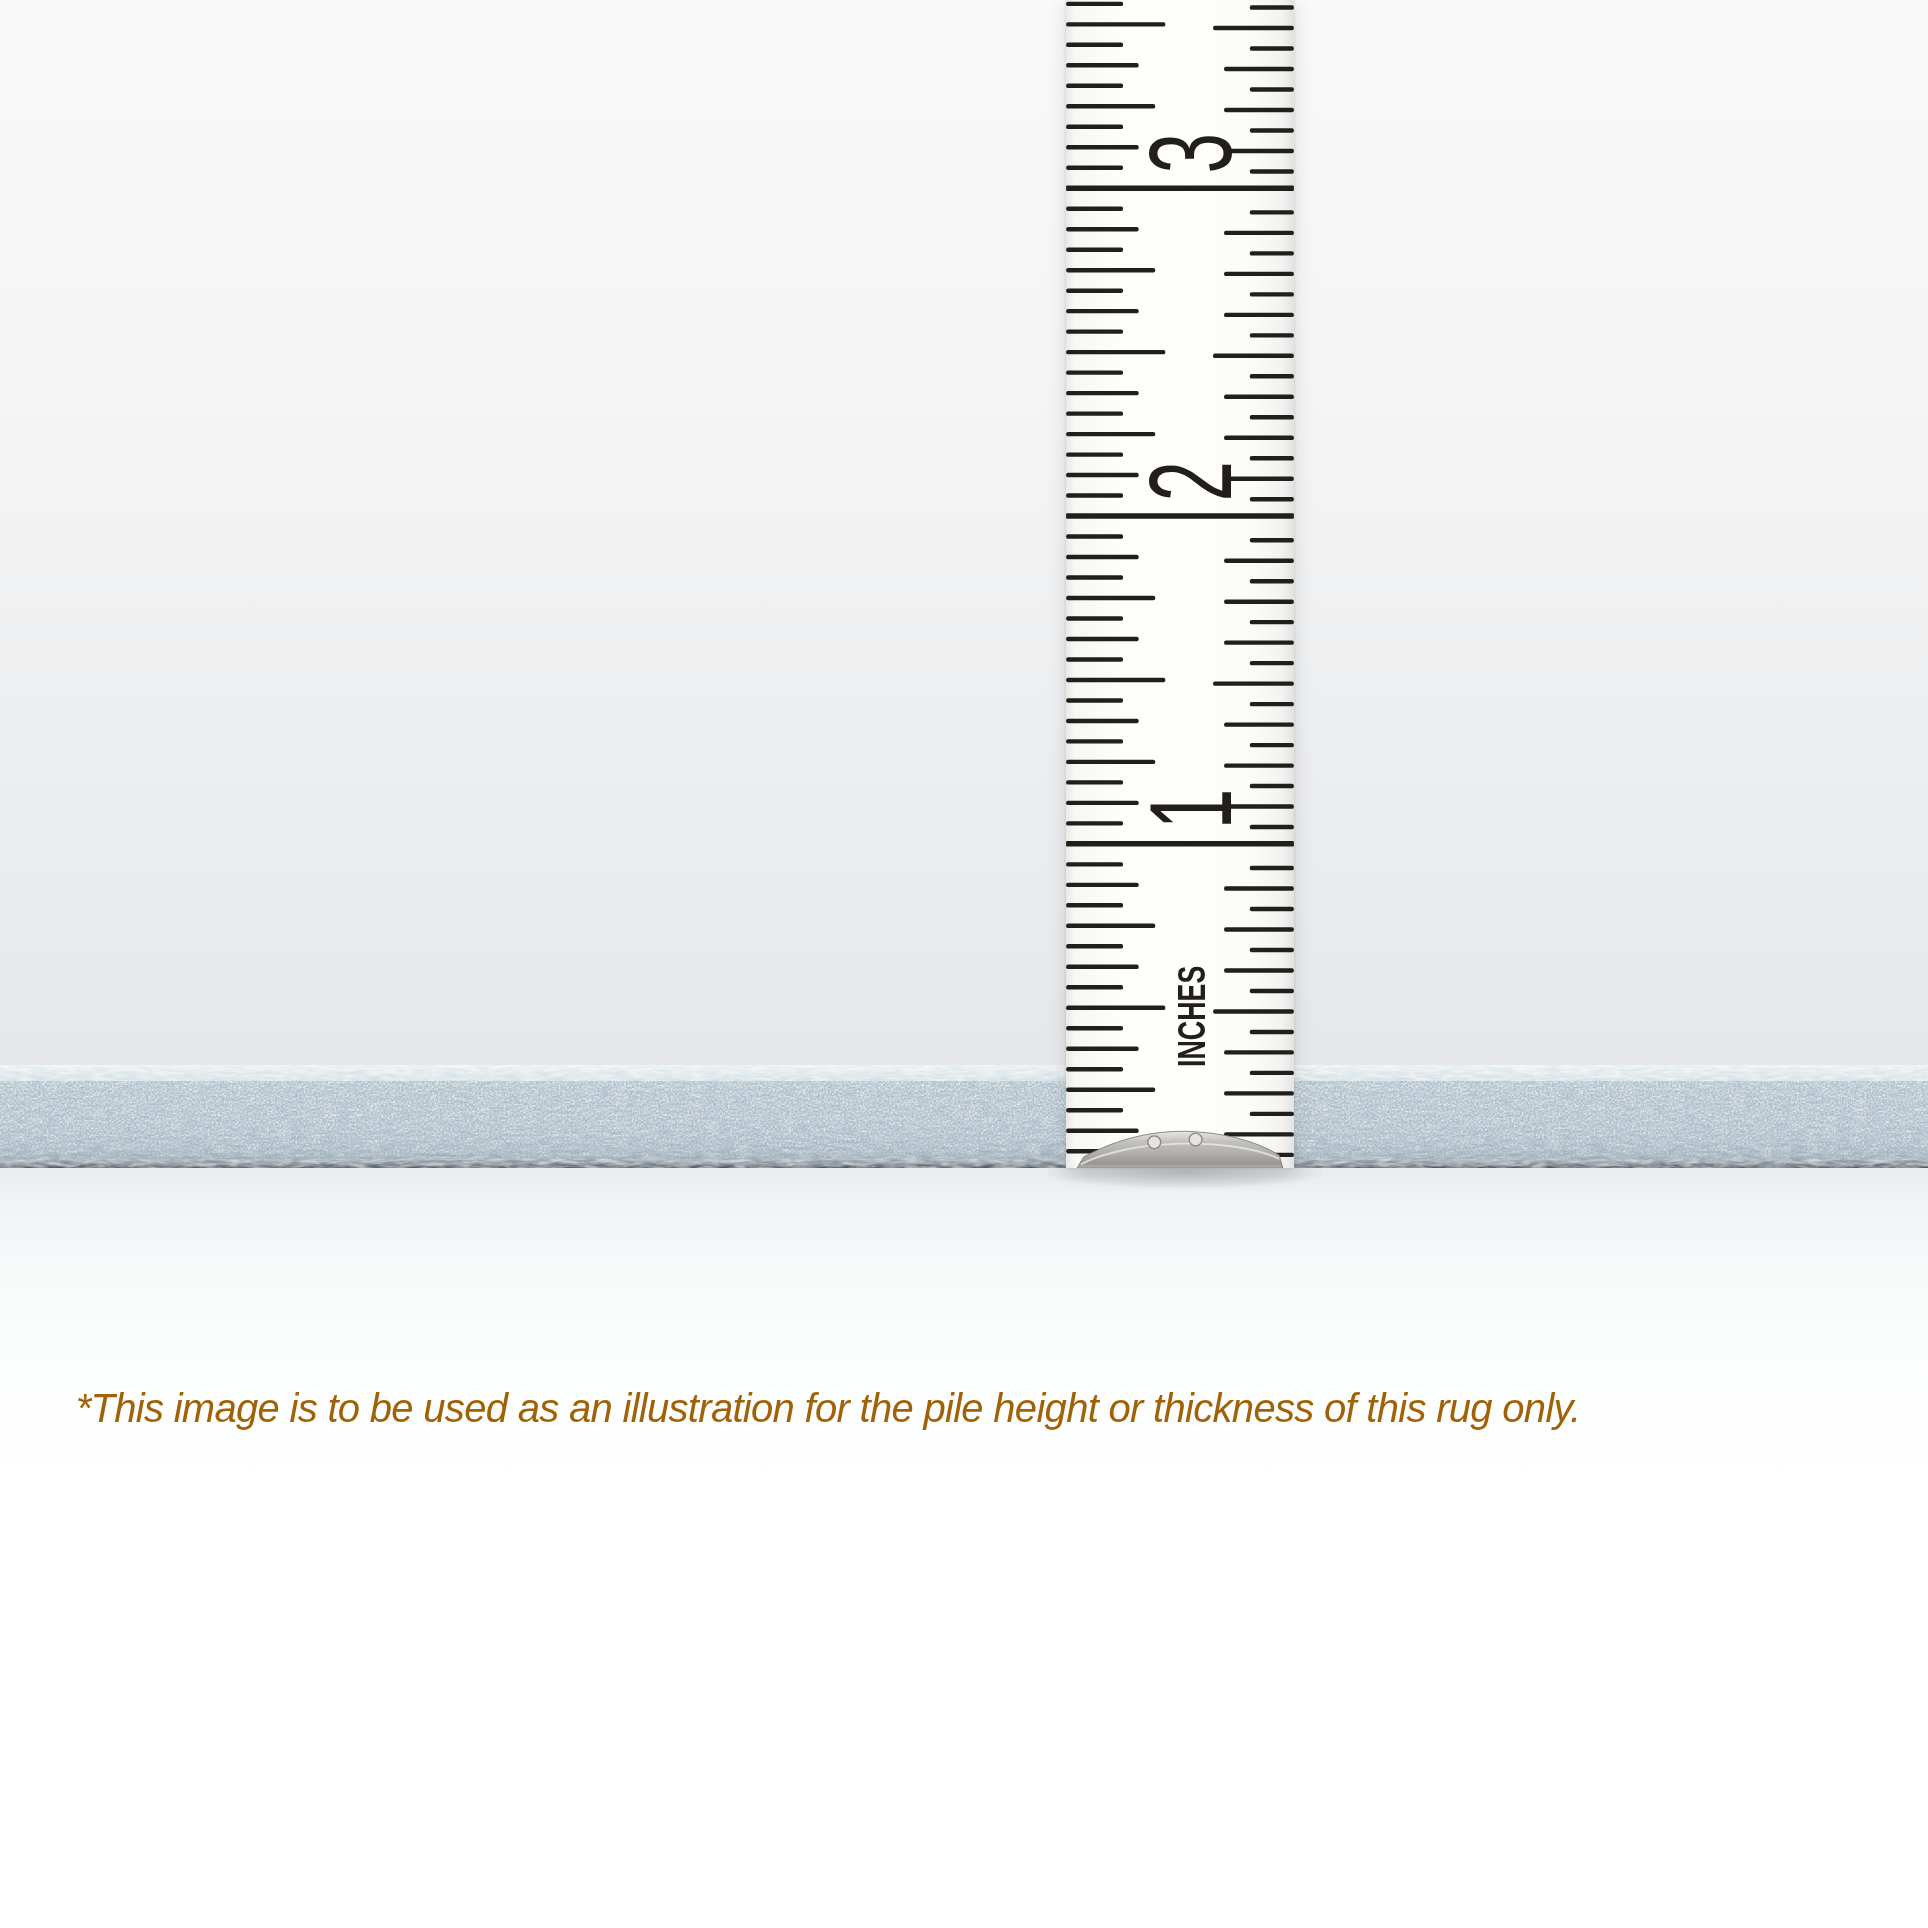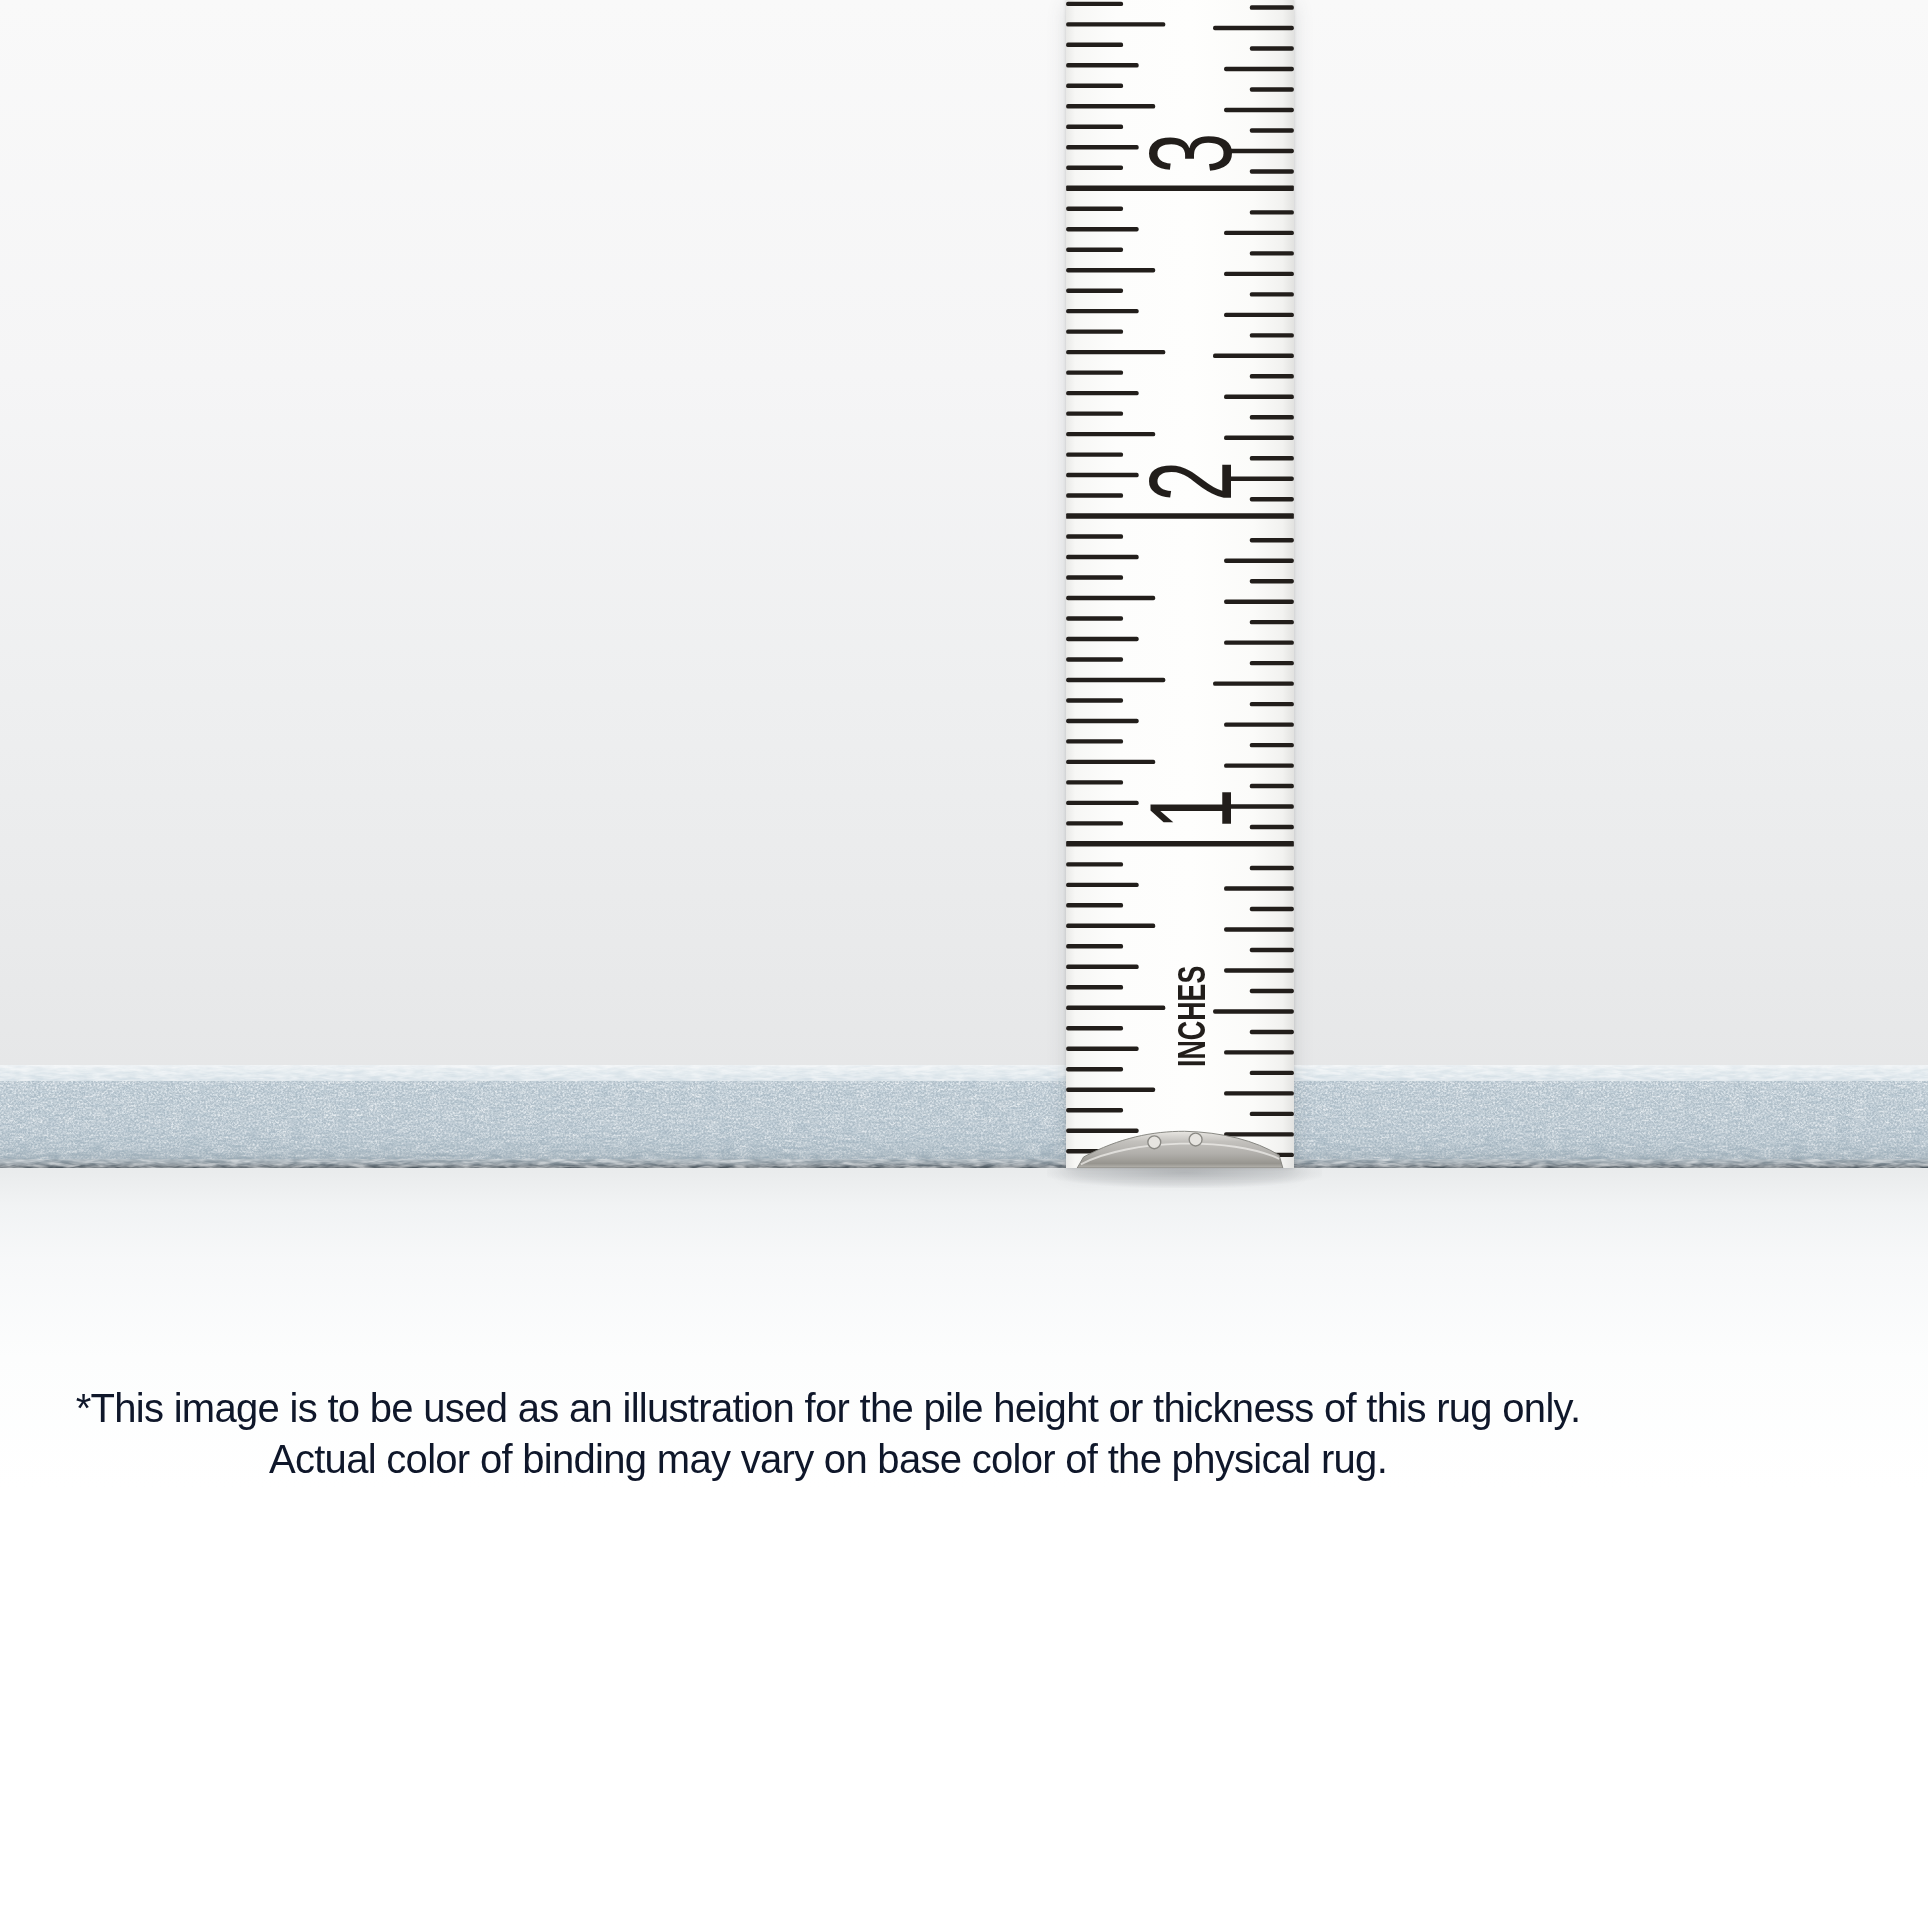--- a/index.html
+++ b/index.html
@@ -26,21 +26,21 @@
                 background:radial-gradient(ellipse at 50% 35%, rgba(70,75,80,0.28) 0%, rgba(70,75,80,0.10) 55%, rgba(70,75,80,0) 75%); }
 
   
   .ruler { position:absolute; left:1066px; top:0; width:228px; height:1168px;
            background:linear-gradient(90deg,#e9e9e7 0%,#f7f7f5 4%,#fdfdfc 22%,#fefefd 55%,#fbfbf9 82%,#f2f2f0 95%,#e2e2e0 100%);
            box-shadow:0 3.7px 18.4px rgba(70,75,80,0.16), 0 0 2.8px rgba(70,75,80,0.20); }
   .ruler svg { position:absolute; left:0; top:0; }
 
   
   .disclaimer { position:absolute; left:0; top:1383px; width:1656px; text-align:center;
-                color:#0f172a; font-size:40px; line-height:51px; letter-spacing:-0.7px; font-weight:400; }
+                color:#a16207; font-size:40px; line-height:51px; letter-spacing:-0.7px; font-weight:400;font-style:italic; }
 </style>
 </head>
 <body>
 
 <div class="scene">
 
   <div class="wall"></div>
 
   <div class="rug">
     <svg width="1928" height="103" viewBox="0 0 2100 112">
@@ -194,17 +194,16 @@
           <path d="M 12,1272 L 19,1260 C 58,1239 94,1232 129,1232 C 170,1233 206,1242 232,1258 L 236,1272 Z" fill="url(#tipGrad)" stroke="#807f7a" stroke-width="1"></path>
           <path d="M 16,1268 C 70,1240 180,1238 232,1262" fill="none" stroke="#f2f1ee" stroke-width="2" opacity="0.7"></path>
           <circle cx="96" cy="1244" r="7" fill="#e6e4e0" stroke="#8a8984" stroke-width="1.5"></circle>
           <circle cx="141" cy="1241" r="7" fill="#e6e4e0" stroke="#8a8984" stroke-width="1.5"></circle>
         </g>
       </svg>
   </div>
 
   <div class="disclaimer">
     <p>*This image is to be used as an illustration for the pile height or thickness of this rug only.</p>
-    <p>Actual color of binding may vary on base color of the physical rug.</p>
   </div>
 
 </div>
 
 
 </body></html>

